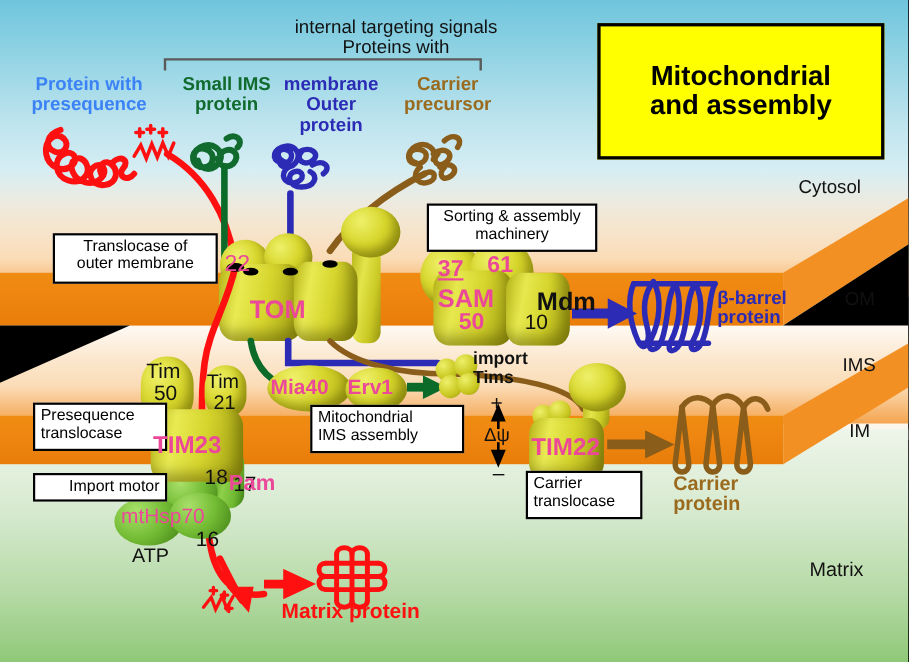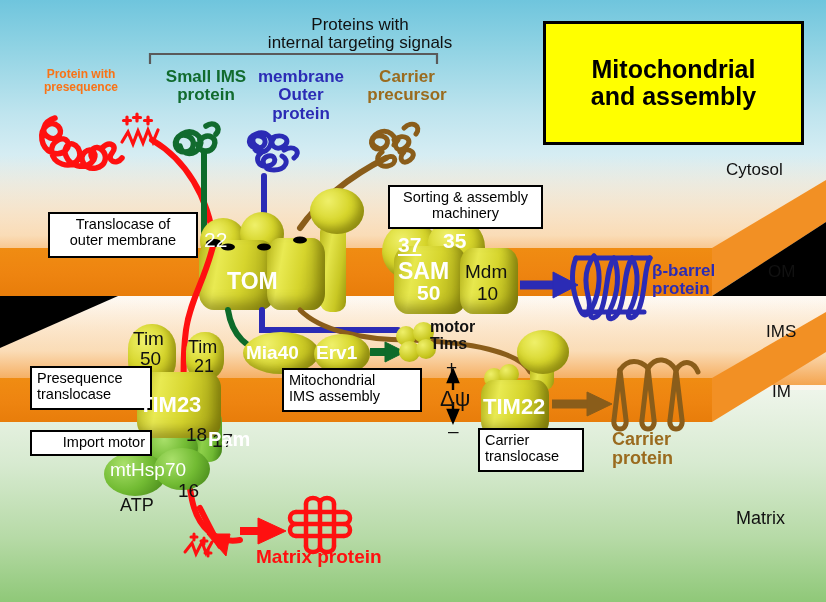--- a/index.html
+++ b/index.html
@@ -39,21 +39,21 @@
   .lbox{
     position:absolute;background:#fff;border:2px solid #000;
     font-size:14.5px;line-height:1.12;color:#000;text-align:center;
     padding:2px 5px;box-sizing:border-box;
   }
   .hdr{position:absolute;text-align:center;font-weight:bold;line-height:1.08;}
   .plain{position:absolute;color:#111;}
   
   .blob{position:absolute;border-radius:50%;}
   .cyl{position:absolute;}
-  .num{position:absolute;font-weight:bold;color:#ffffff;z-index:40;}
+  .num{position:absolute;font-weight:bold;color:#ec4899;z-index:40;}
   .numL{position:absolute;color:#111;z-index:40;}
   .titlebox{
     position:absolute;background:#ffff00;border:3px solid #000;
     font-weight:bold;text-align:center;color:#000;line-height:1.07;
     display:flex;align-items:center;justify-content:center;
   }
   svg{position:absolute;left:0;top:0;overflow:visible;}
 </style>
 </head>
 <body>
@@ -90,25 +90,25 @@
   </svg>
   <svg width="826" height="602" style="z-index:4;">
     <polygon points="0,358 0,378 40,378" fill="#000000" opacity="0"></polygon>
   </svg>
 
   <svg width="826" height="602" style="z-index:6;">
     <path d="M150,64 L150,54 L437,54 L437,64" stroke="#5a5a5a" stroke-width="2.2" fill="none"></path>
   </svg>
 
   <div class="hdr" style="left:200px;top:16px;width:320px;font-size:17px;font-weight:normal;color:#111;">
+    <div>internal targeting signals</div>
     <div>Proteins with</div>
-    <div>internal targeting signals</div>
-  </div>
-
-  <div class="hdr" style="left:8px;top:68px;width:146px;font-size:12px;color:#f97316;">
+  </div>
+
+  <div class="hdr" style="left:8px;top:68px;width:146px;font-size:17px;color:#3b82f6;">
     <div>Protein with</div>
     <div>presequence</div>
   </div>
   <div class="hdr" style="left:146px;top:68px;width:120px;font-size:17px;color:#116b2e;">
     <div>Small IMS</div>
     <div>protein</div>
   </div>
   <div class="hdr" style="left:240px;top:68px;width:122px;font-size:17px;color:#2b2bb5;">
     <div>membrane</div>
     <div>Outer</div>
@@ -197,24 +197,24 @@
   <div class="blob" style="left:427px;top:218px;width:58px;height:58px;z-index:12;
        background:radial-gradient(circle at 34% 30%,#eff06a 0%,#d7d62c 42%,#a8a412 100%);
        box-shadow:inset -5px -6px 9px rgba(90,86,0,.45);"></div>
   <div class="cyl" style="left:394px;top:246px;width:72px;height:68px;z-index:13;border-radius:14px/16px;
        background:linear-gradient(100deg,#b9b71a 0%,#e7e84e 28%,#d6d52d 58%,#9b9910 100%);
        box-shadow:inset -6px -8px 12px rgba(80,76,0,.45);"></div>
   <div class="cyl" style="left:460px;top:248px;width:58px;height:66px;z-index:13;border-radius:13px/16px;
        background:linear-gradient(100deg,#b9b71a 0%,#e7e84e 28%,#d6d52d 58%,#9b9910 100%);
        box-shadow:inset -6px -8px 12px rgba(80,76,0,.45);"></div>
   <div class="num" style="left:398px;top:233px;font-size:21px;text-decoration:underline;">37</div>
-  <div class="num" style="left:443px;top:229px;font-size:21px;">35</div>
+  <div class="num" style="left:443px;top:229px;font-size:21px;">61</div>
   <div class="num" style="left:398px;top:258px;font-size:23px;">SAM</div>
   <div class="num" style="left:417px;top:281px;font-size:21px;">50</div>
-  <div class="numL" style="left:465px;top:261px;font-size:19px;">Mdm</div>
+  <div class="numL" style="left:488px;top:261px;font-size:23px;font-weight:bold;">Mdm</div>
   <div class="numL" style="left:477px;top:283px;font-size:19px;">10</div>
 
   <div class="blob" style="left:200px;top:218px;width:46px;height:46px;z-index:12;
        background:radial-gradient(circle at 34% 30%,#eff06a 0%,#d7d62c 42%,#a8a412 100%);
        box-shadow:inset -4px -5px 8px rgba(90,86,0,.45);"></div>
   <div class="blob" style="left:240px;top:212px;width:44px;height:44px;z-index:12;
        background:radial-gradient(circle at 34% 30%,#eff06a 0%,#d7d62c 42%,#a8a412 100%);
        box-shadow:inset -4px -5px 8px rgba(90,86,0,.45);"></div>
   <div class="cyl" style="left:199px;top:240px;width:76px;height:70px;z-index:13;border-radius:15px/17px;
        background:linear-gradient(100deg,#b9b71a 0%,#e9ea52 26%,#d6d52d 56%,#9b9910 100%);
@@ -297,21 +297,21 @@
     <div>IMS assembly</div>
   </div>
 
   <div style="position:absolute;left:396px;top:326px;z-index:19;">
     <div class="blob" style="left:0;top:0;width:20px;height:20px;background:radial-gradient(circle at 34% 30%,#eff06a,#c8c720 60%,#9b9910);"></div>
     <div class="blob" style="left:17px;top:-4px;width:21px;height:21px;background:radial-gradient(circle at 34% 30%,#eff06a,#c8c720 60%,#9b9910);"></div>
     <div class="blob" style="left:3px;top:15px;width:21px;height:21px;background:radial-gradient(circle at 34% 30%,#eff06a,#c8c720 60%,#9b9910);"></div>
     <div class="blob" style="left:20px;top:13px;width:20px;height:20px;background:radial-gradient(circle at 34% 30%,#eff06a,#c8c720 60%,#9b9910);"></div>
   </div>
   <div class="hdr" style="left:430px;top:318px;width:80px;font-size:16px;color:#111;z-index:25;text-align:left;">
-    <div>motor</div>
+    <div>import</div>
     <div>Tims</div>
   </div>
 
   <div class="cyl" style="left:128px;top:324px;width:48px;height:62px;z-index:16;border-radius:48%/40%;
        background:radial-gradient(circle at 34% 28%,#eff06a 0%,#d7d62c 45%,#a8a412 100%);
        box-shadow:inset -5px -6px 9px rgba(90,86,0,.45);"></div>
   <div class="cyl" style="left:186px;top:332px;width:38px;height:48px;z-index:16;border-radius:48%/40%;
        background:radial-gradient(circle at 34% 28%,#eff06a 0%,#d7d62c 45%,#a8a412 100%);
        box-shadow:inset -5px -6px 9px rgba(90,86,0,.45);"></div>
   <div class="cyl" style="left:137px;top:372px;width:84px;height:66px;z-index:17;border-radius:14px/16px;
@@ -354,21 +354,21 @@
 
   <div class="plain" style="left:446px;top:357px;font-size:19px;z-index:25;">+</div>
   <svg width="826" height="602" style="z-index:25;">
     <g stroke="#000" fill="#000" stroke-width="2.4">
       <line x1="453" y1="376" x2="453" y2="390"></line>
       <polygon points="453,370 448,382 458,382"></polygon>
       <line x1="453" y1="402" x2="453" y2="414"></line>
       <polygon points="453,422 448,410 458,410"></polygon>
     </g>
   </svg>
-  <div class="plain" style="left:440px;top:386px;font-size:22px;z-index:25;">Δψ</div>
+  <div class="plain" style="left:440px;top:386px;font-size:17px;z-index:25;">Δψ</div>
   <div class="plain" style="left:448px;top:420px;font-size:19px;z-index:25;">–</div>
 
   <div class="cyl" style="left:517px;top:330px;width:52px;height:44px;z-index:15;border-radius:50%;
        background:radial-gradient(circle at 34% 28%,#eff06a 0%,#d7d62c 45%,#a8a412 100%);
        box-shadow:inset -5px -6px 9px rgba(90,86,0,.45);"></div>
   <div class="cyl" style="left:530px;top:360px;width:24px;height:30px;z-index:14;border-radius:9px;
        background:linear-gradient(100deg,#b5b318 0%,#e4e54b 35%,#c9c824 70%,#97950f 100%);"></div>
   <div class="blob" style="left:484px;top:368px;width:20px;height:20px;z-index:16;
        background:radial-gradient(circle at 34% 30%,#eff06a,#c8c720 60%,#9b9910);"></div>
   <div class="blob" style="left:499px;top:364px;width:20px;height:20px;z-index:16;

